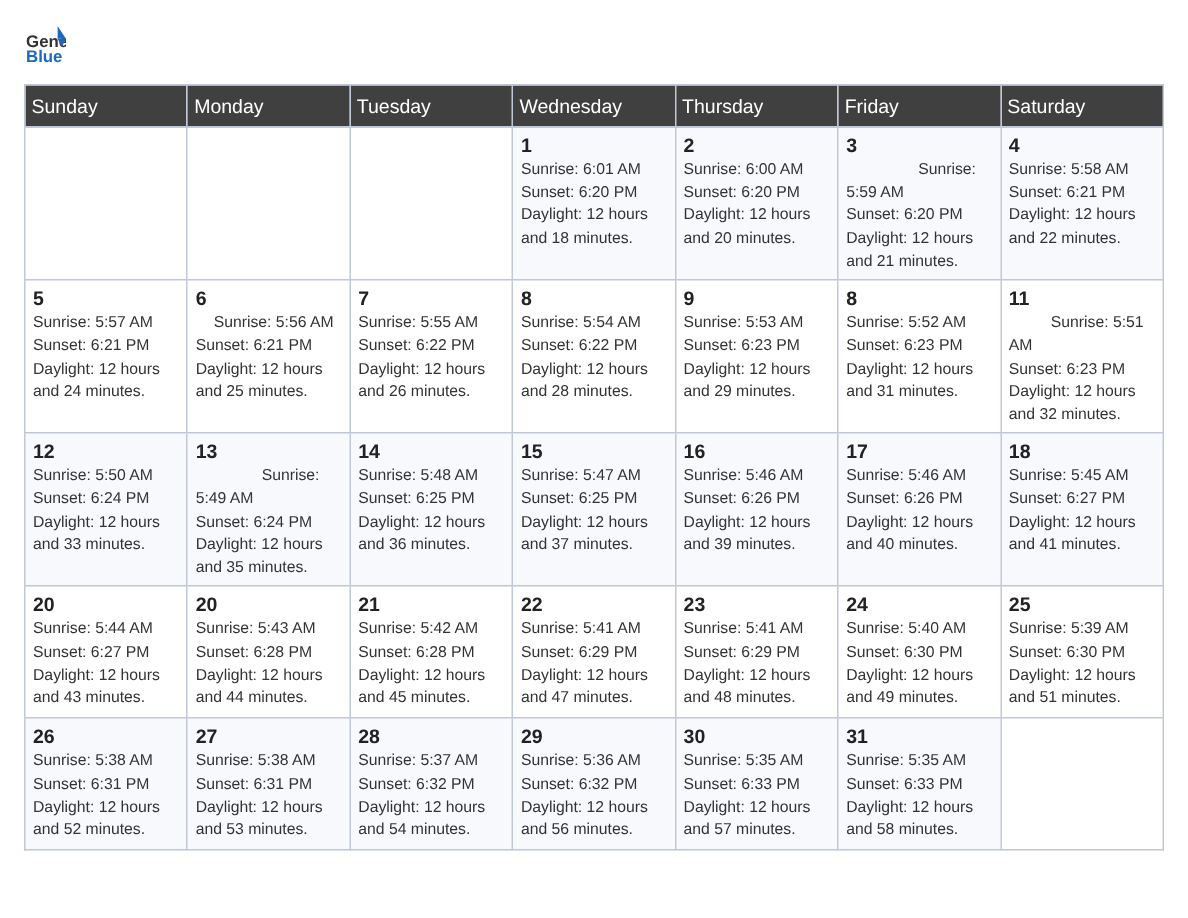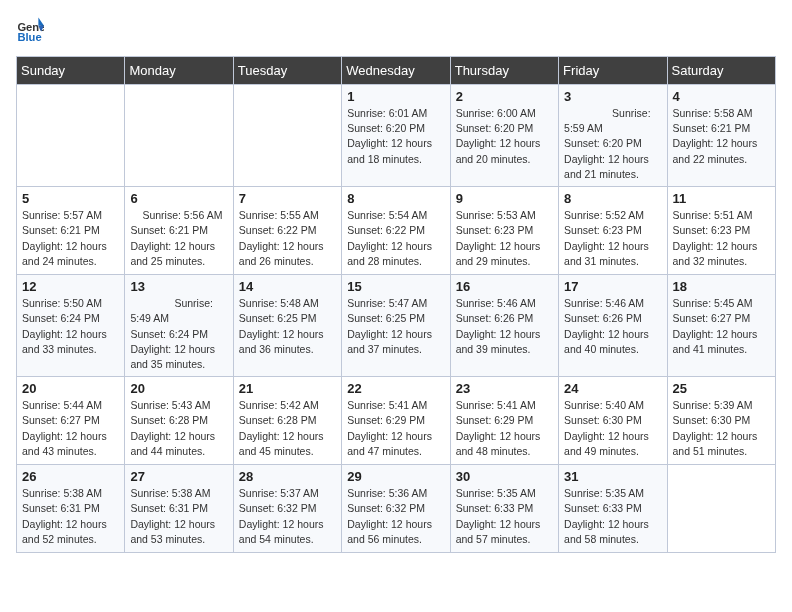--- a/index.html
+++ b/index.html
@@ -169,21 +169,21 @@
 Daylight: 12 hours
 and 28 minutes.</span></td>
         <td><span class="day-number">9</span><span class="day-info" style="white-space: pre-line;">Sunrise: 5:53 AM
 Sunset: 6:23 PM
 Daylight: 12 hours
 and 29 minutes.</span></td>
         <td><span class="day-number">8</span><span class="day-info" style="white-space: pre-line;">Sunrise: 5:52 AM
 Sunset: 6:23 PM
 Daylight: 12 hours
 and 31 minutes.</span></td>
-        <td><span class="day-number">11</span><span class="day-info" style="white-space: pre-line;">Sunrise: 5:51 AM
+        <td><span class="day-number">11</span><span class="day-info" style="white-space: pre-line; margin-left: 28px;">Sunrise: 5:51 AM
 Sunset: 6:23 PM
 Daylight: 12 hours
 and 32 minutes.</span></td>
       </tr>
       <tr>
         <td><span class="day-number">12</span><span class="day-info" style="white-space: pre-line;">Sunrise: 5:50 AM
 Sunset: 6:24 PM
 Daylight: 12 hours
 and 33 minutes.</span></td>
         <td><span class="day-number">13</span><span class="day-info" style="white-space: pre-line; margin-left: 44px;">Sunrise: 5:49 AM

